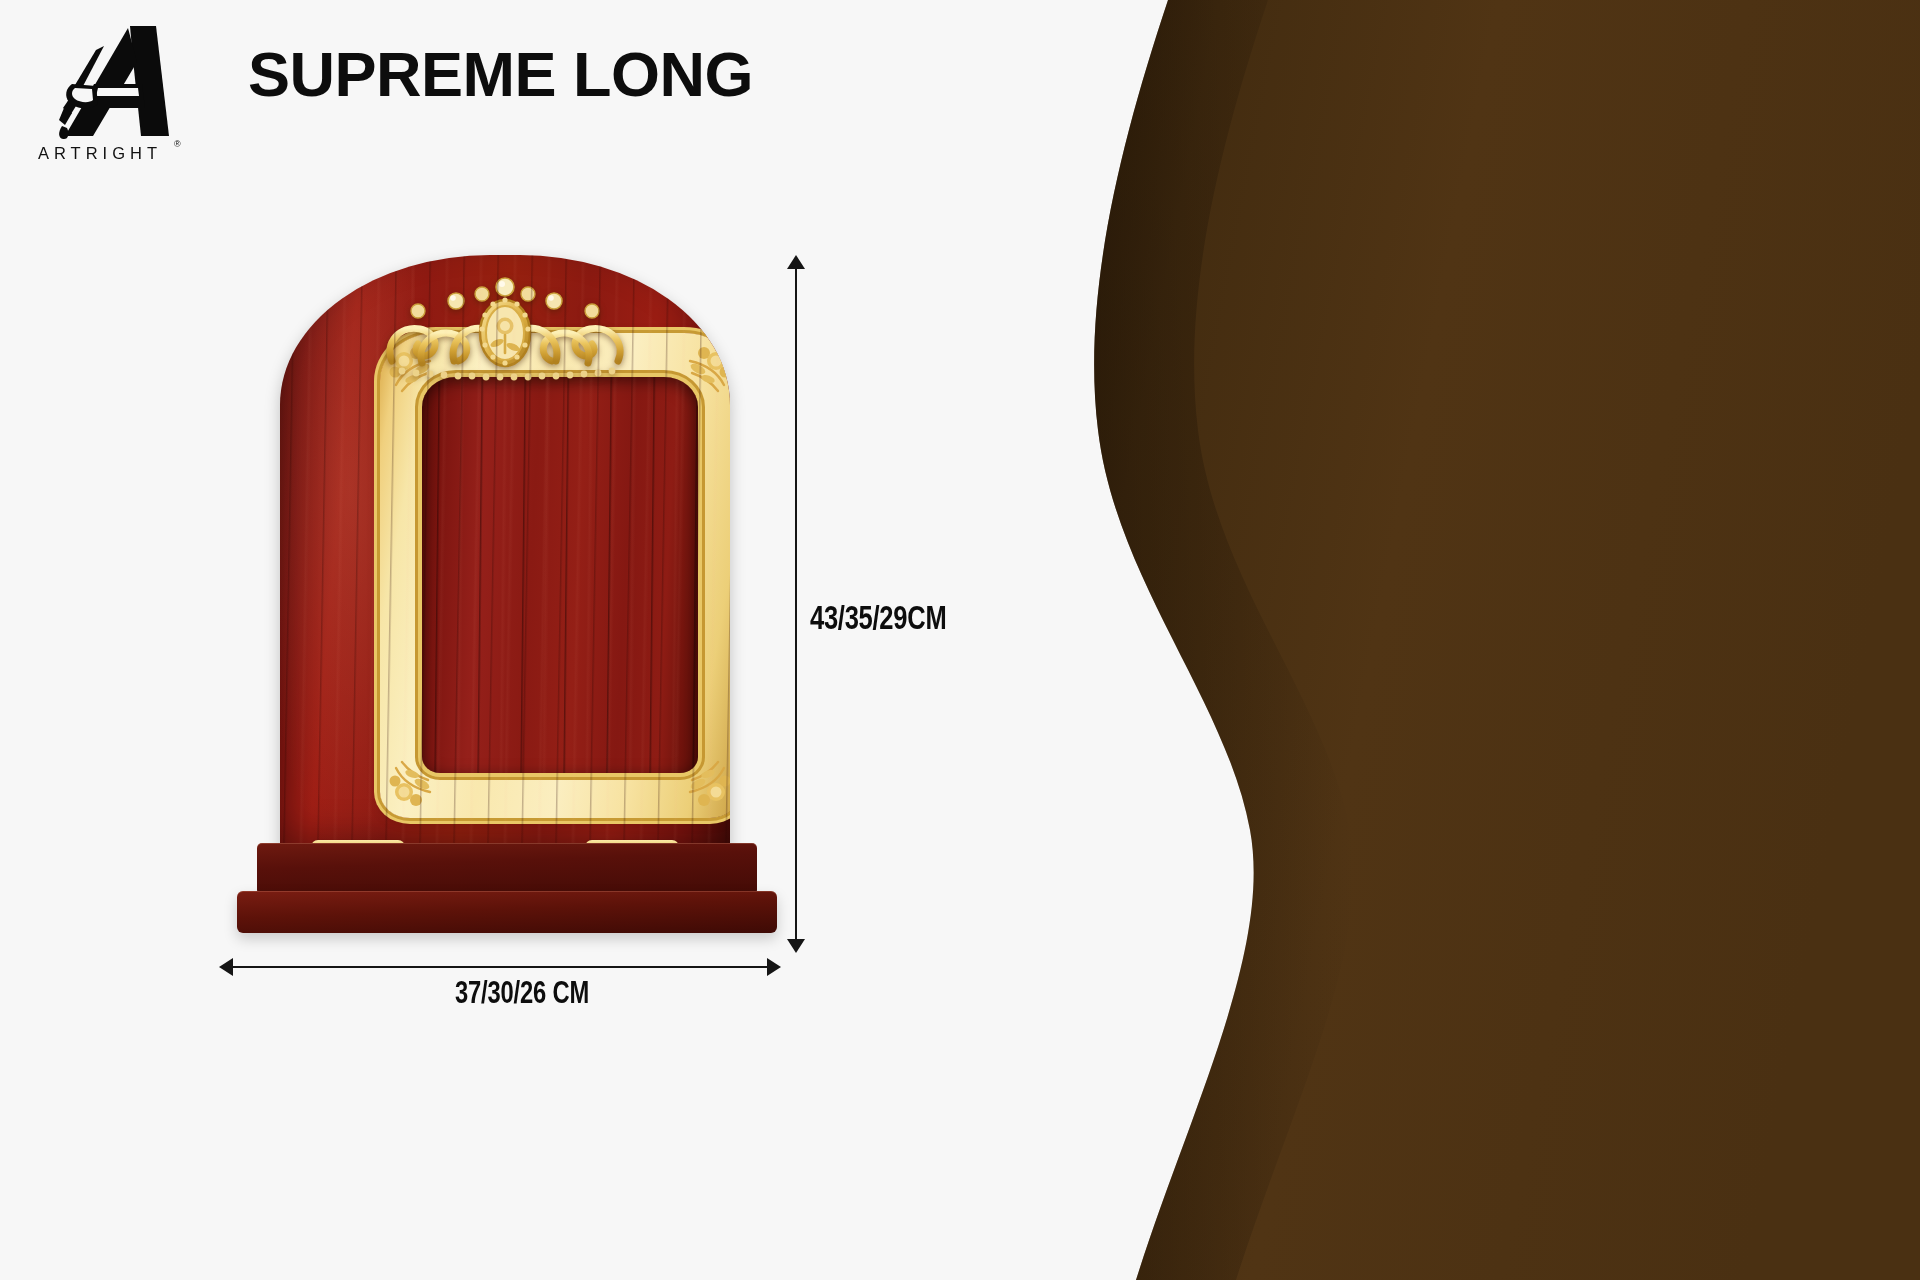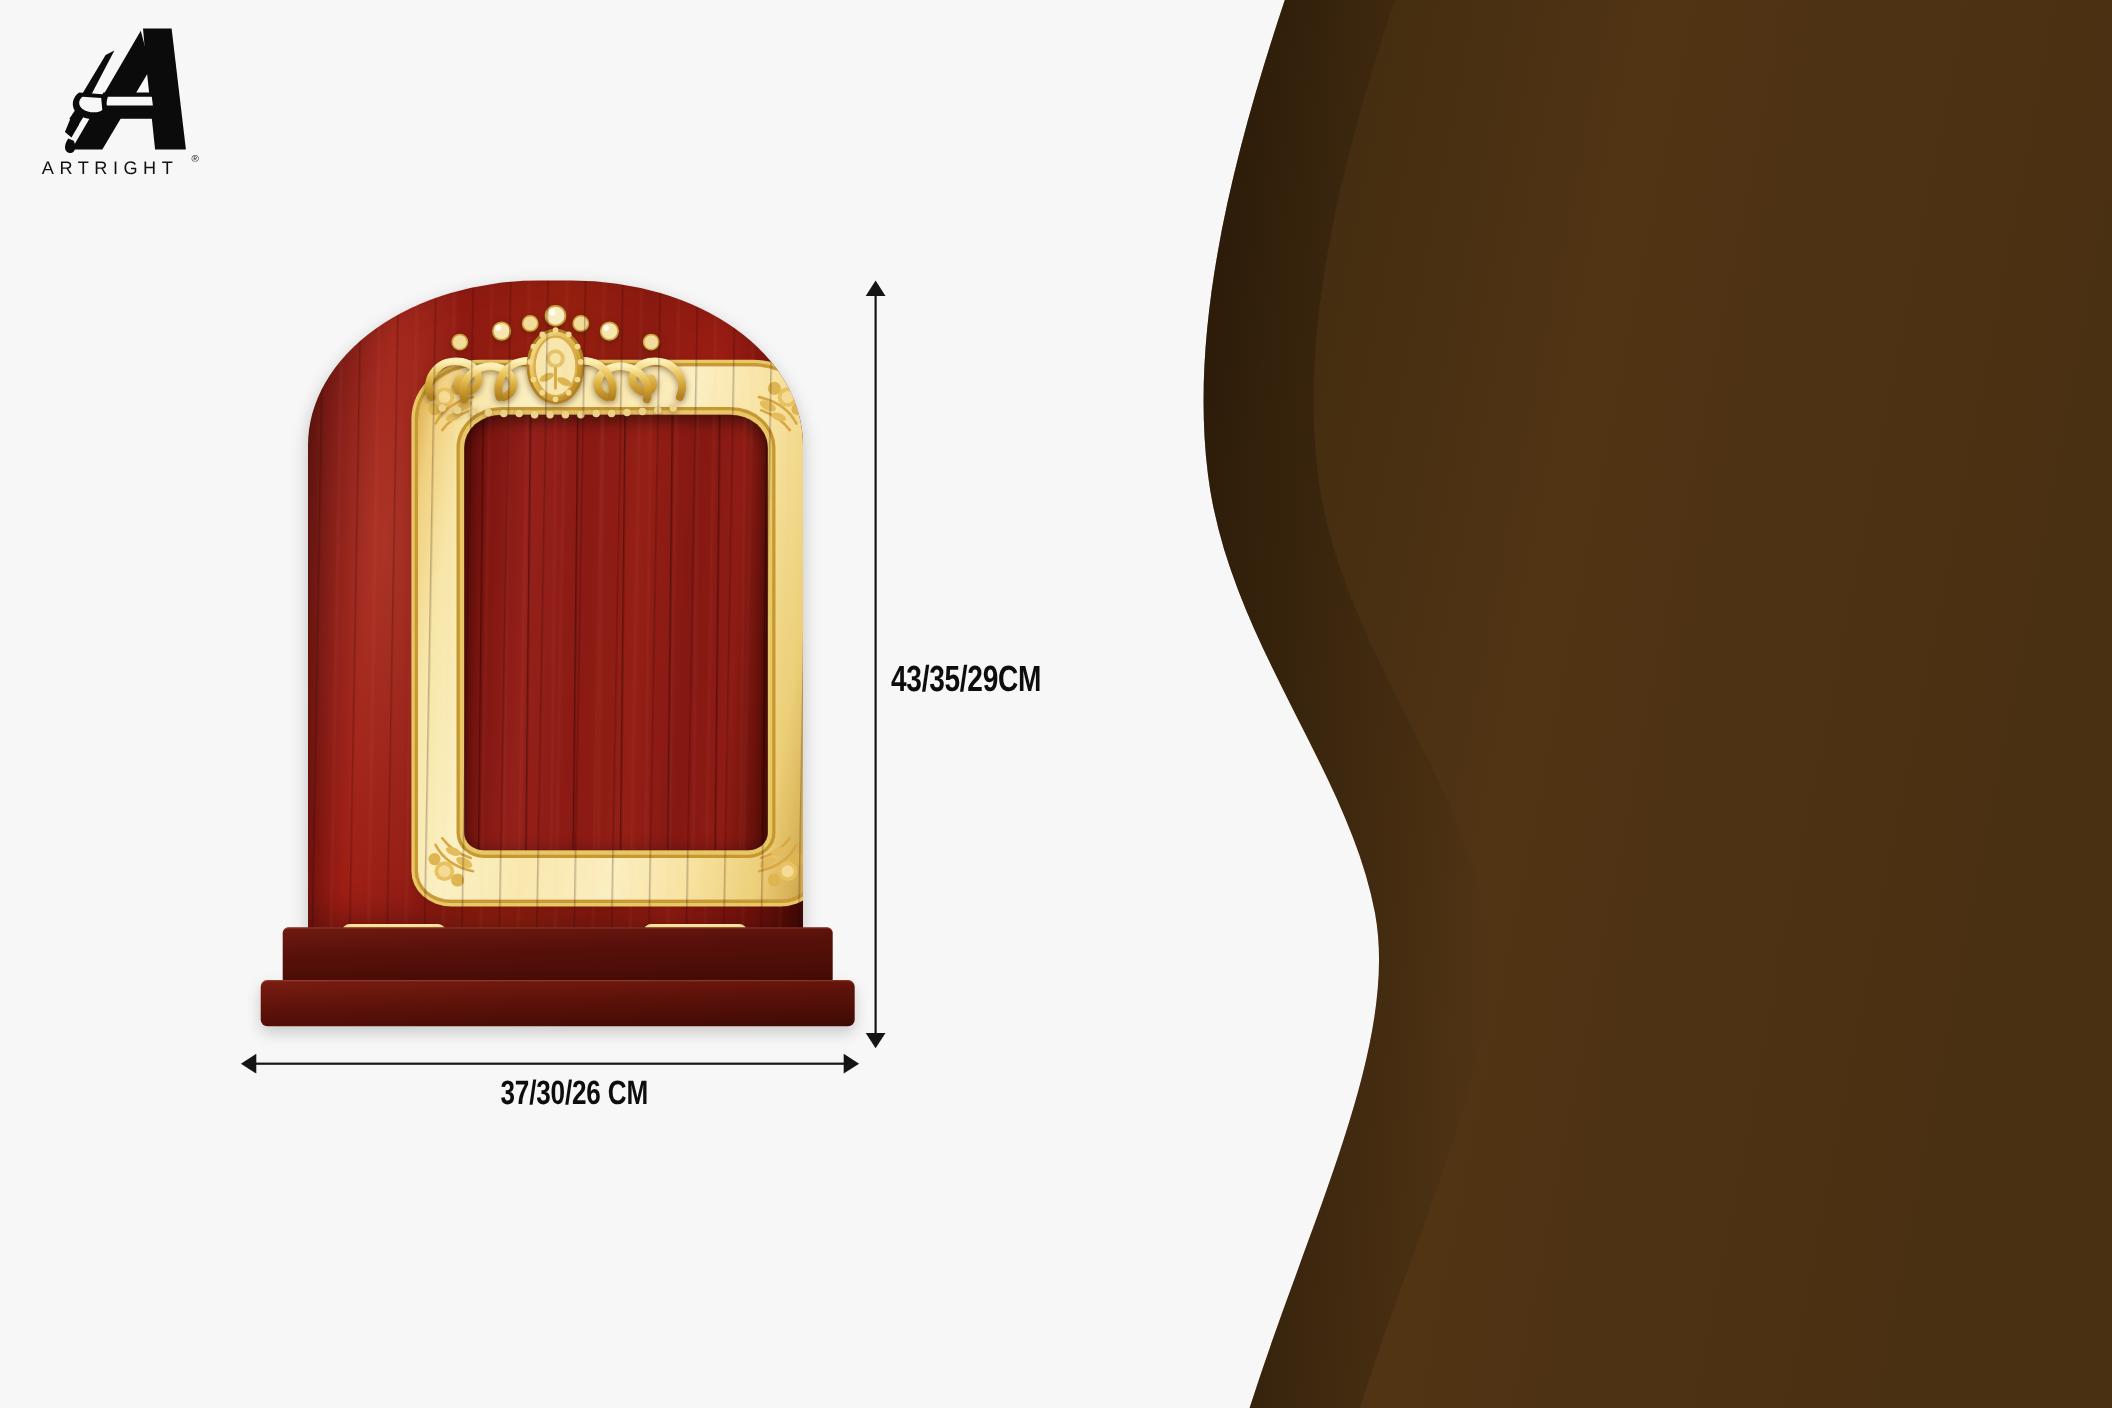--- a/index.html
+++ b/index.html
@@ -282,20 +282,21 @@
           <path d="M34 62 C28 66 26 74 31 80 C38 88 54 88 60 82 L58 64 Z" fill="#0b0b0b"></path>
           <path d="M37 66 C33 69 33 74 37 77 C42 81 52 81 55 78 L54 67 Z" fill="#f7f7f7"></path>
 
           <path d="M24 104 C20 110 20 116 25 117 C30 118 32 112 29 106 Z" fill="#0b0b0b"></path>
         </svg>
       </div>
       <div class="logo-word">ARTRIGHT</div>
       <div class="logo-reg">®</div>
     </div>
 
+    <div class="product-title">SUPREME LONG</div>
 
     <div class="product-stage">
 
       <div class="frame-body">
         <div class="molding">
           <div class="frame-window"></div>
 
           <div class="rose-spray rose-tl">
             <svg viewBox="0 0 74 66" width="74" height="66" aria-hidden="true">
               <g fill="none" stroke="#d9a845" stroke-width="2.4" stroke-linecap="round">

